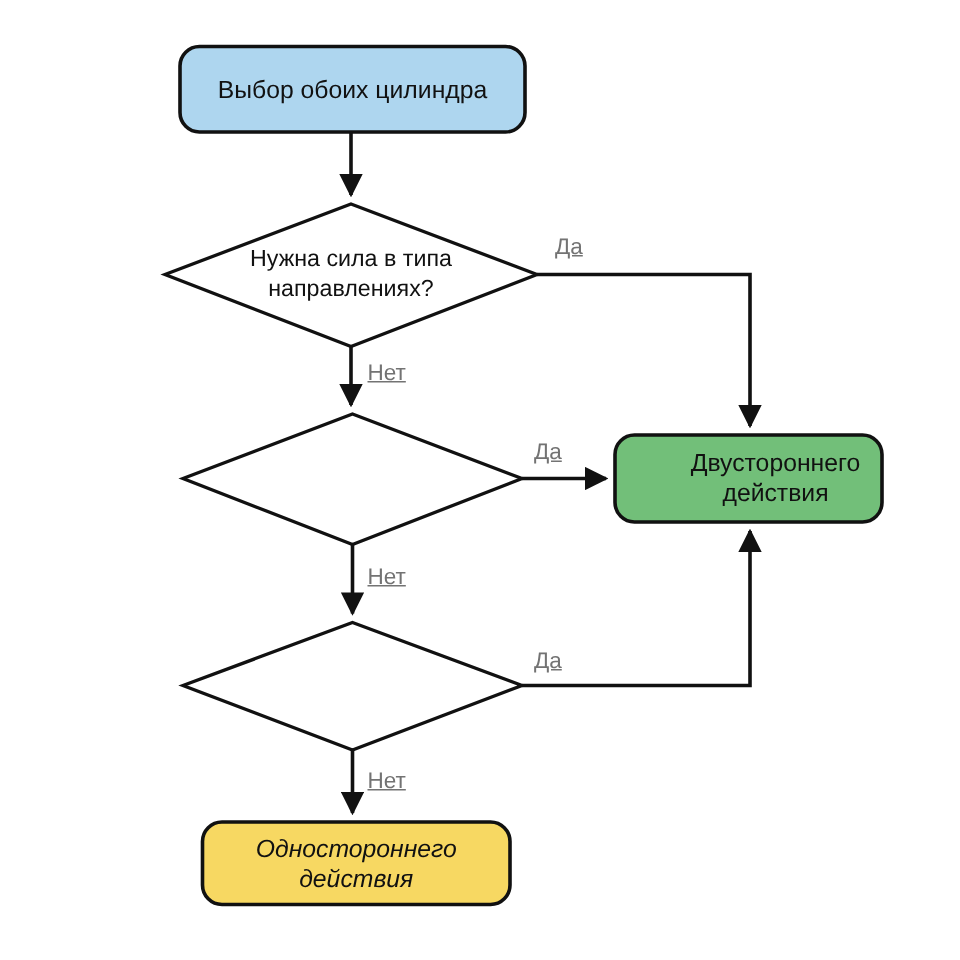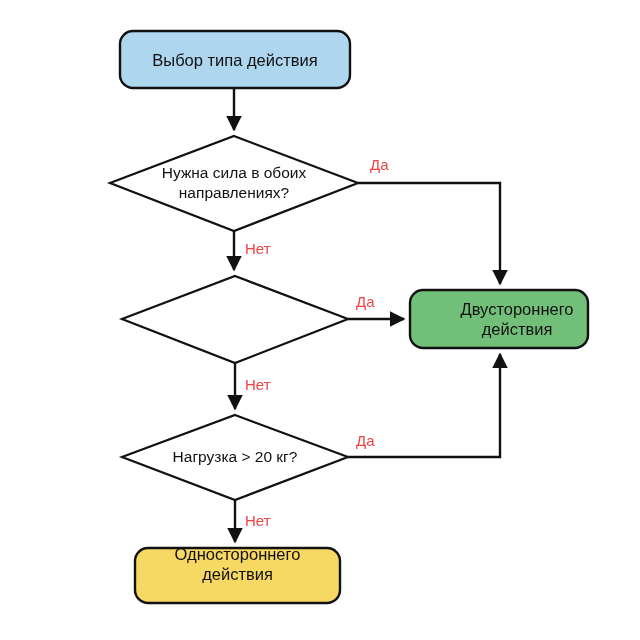--- a/index.html
+++ b/index.html
@@ -33,25 +33,26 @@
     justify-content: center;
     text-align: center;
     color: #111111;
     font-size: 16px;
     line-height: 20px;
     white-space: pre-line;
     pointer-events: none;
   }
   .edge-label {
     position: absolute;
-    color: #ef4444;
+    color: #737373;
     font-size: 15px;
     line-height: 17px;
     white-space: nowrap;
     pointer-events: none;
+    text-decoration: underline;
   }
   .terminal-label { font-size: 16.5px; }
   .decision-label { font-size: 15.5px; }
 </style>
 </head>
 <body>
 
 <div id="flow-canvas">
 
   <svg id="flow-svg" viewBox="0 0 640 640">
@@ -81,32 +82,31 @@
 
     <path d="M 348 319 L 404 319" fill="none" stroke="#111111" stroke-width="2.4" marker-end="url(#arrowhead)"></path>
 
     <path d="M 235 363 L 235 409" fill="none" stroke="#111111" stroke-width="2.4" marker-end="url(#arrowhead)"></path>
 
     <path d="M 348 457 L 500 457 L 500 354" fill="none" stroke="#111111" stroke-width="2.4" marker-end="url(#arrowhead)"></path>
 
     <path d="M 235 500 L 235 542" fill="none" stroke="#111111" stroke-width="2.4" marker-end="url(#arrowhead)"></path>
   </svg>
 
-  <div class="node-label terminal-label" style="left:120px; top:31px; width:230px; height:57px;">Выбор типа действия</div>
+  <div class="node-label terminal-label" style="left:120px; top:31px; width:230px; height:57px;">Выбор обоих цилиндра</div>
 
-  <div class="node-label decision-label" style="left:122px; top:154px; width:224px; height:58px;">Нужна сила в обоих
+  <div class="node-label decision-label" style="left:122px; top:154px; width:224px; height:58px;">Нужна сила в типа
 направлениях?</div>
 
 
-  <div class="node-label decision-label" style="left:135px; top:438px; width:200px; height:38px;">Нагрузка &gt; 20 кг?</div>
 
   <div class="node-label terminal-label" style="left:410px; top:290px; width:178px; height:58px;padding-left:18px;">Двустороннего
 действия</div>
 
-  <div class="node-label terminal-label" style="left:135px; top:536px; width:205px; height:55px;">Одностороннего
+  <div class="node-label terminal-label" style="left:135px; top:548px; width:205px; height:55px;font-style:italic;">Одностороннего
 действия</div>
 
   <div class="edge-label" style="left:370px; top:156px;">Да</div>
 
   <div class="edge-label" style="left:245px; top:240px;">Нет</div>
 
   <div class="edge-label" style="left:356px; top:293px;">Да</div>
 
   <div class="edge-label" style="left:245px; top:376px;">Нет</div>
 

